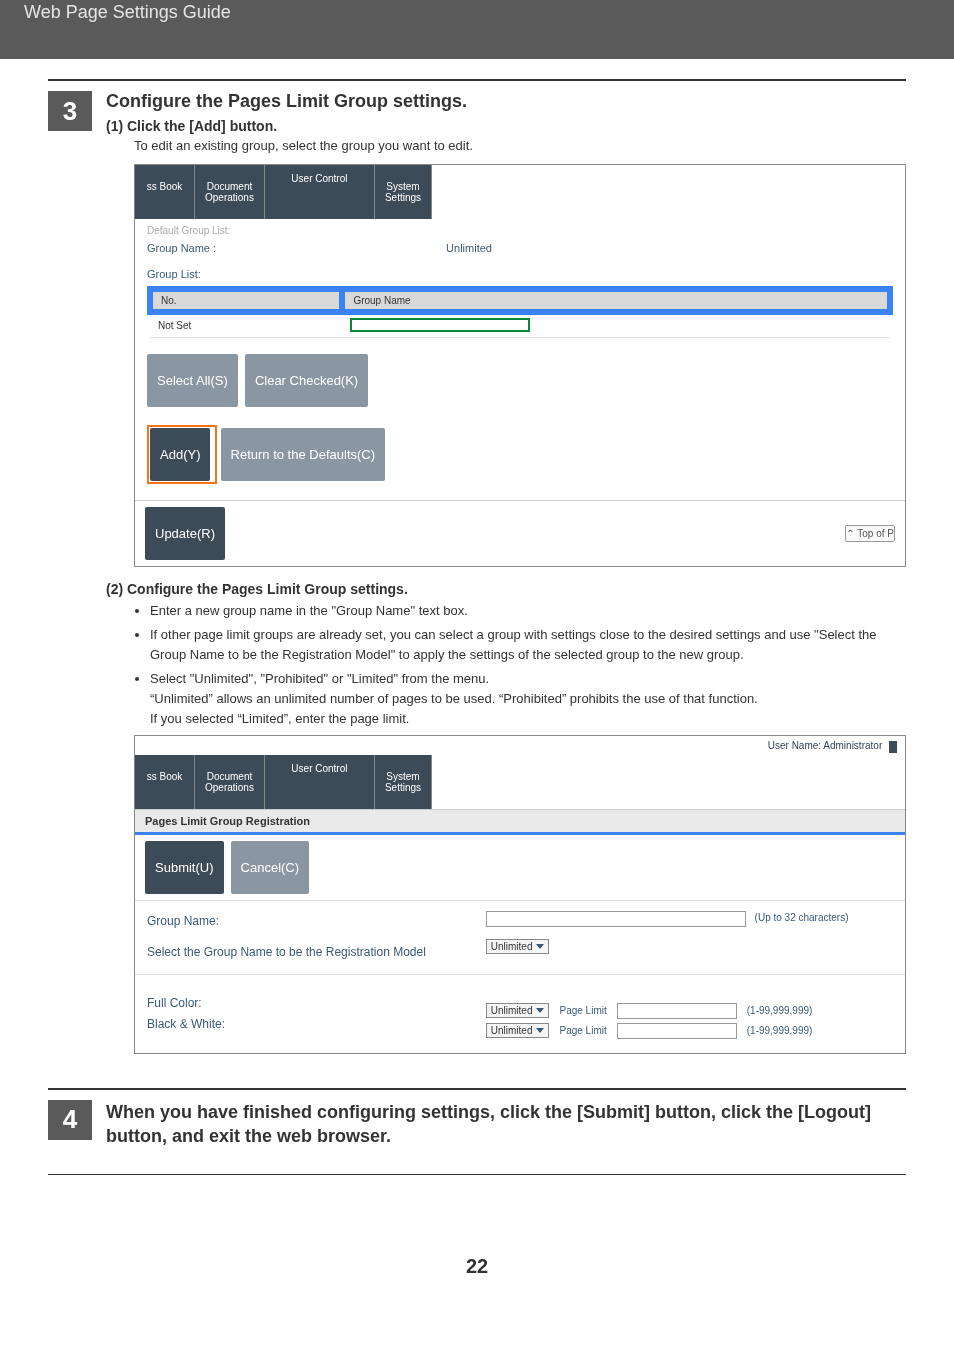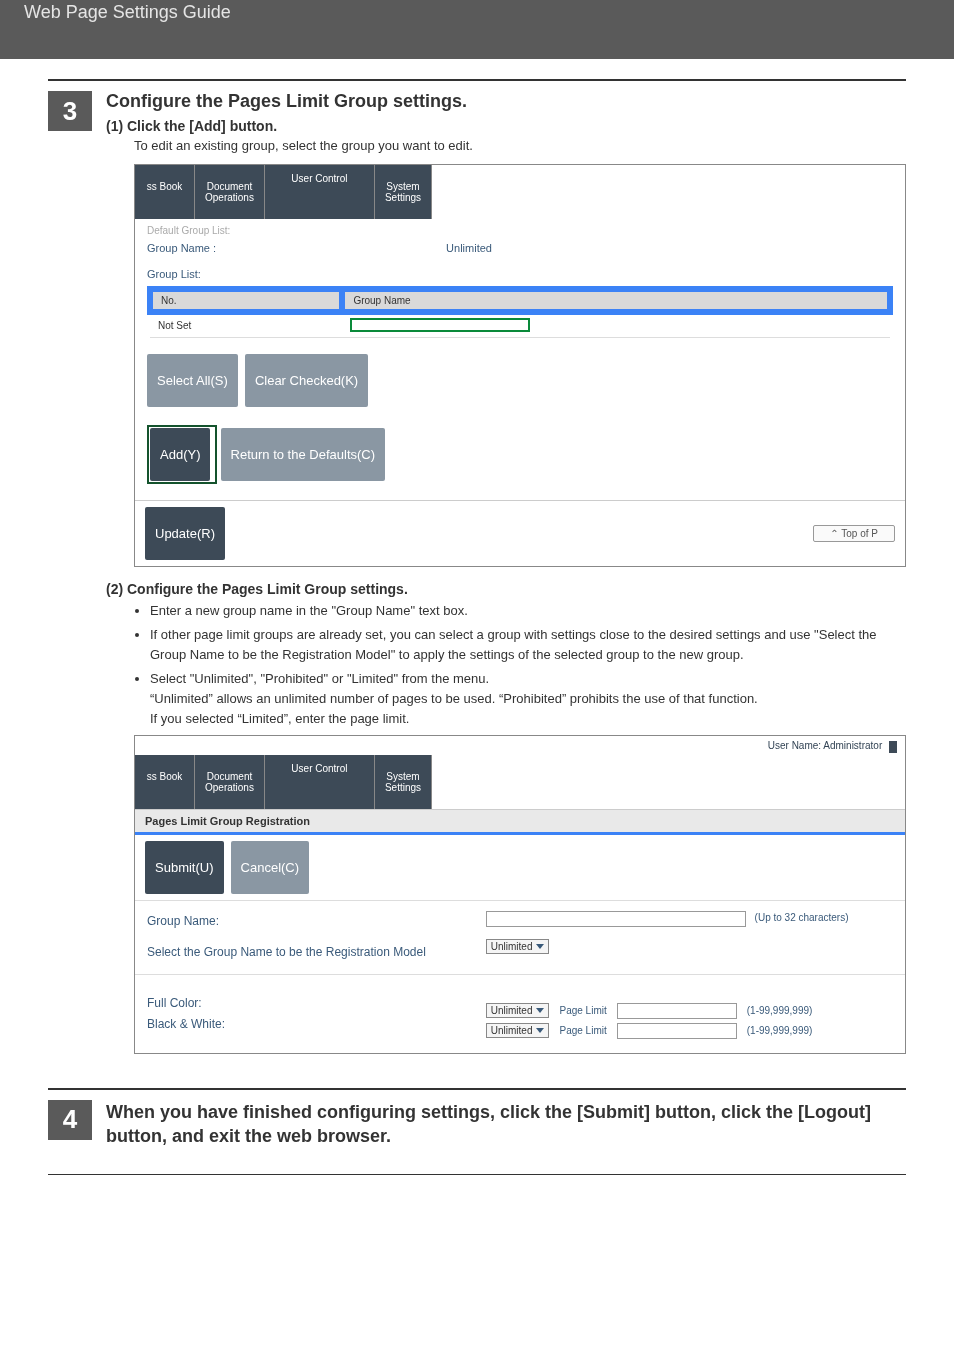--- a/index.html
+++ b/index.html
@@ -124,28 +124,28 @@
     font-size: 13px;
     border-radius: 2px;
     margin-right: 4px;
   }
   .btn.light {
     background: #8a97a3;
   }
   .btn-outline {
     display: inline-block;
     border: 1px solid #999;
-    padding: 2px 16px;
+    padding: 2px 0;
     font-size: 10px;
     border-radius: 2px;
     background: #fafafa;
     color: #555;
   }
   .green-wrap {
-    border: 2px solid #14532d;
+    border: 2px solid #f97316;
     display: inline-block;
     padding: 1px;
   }
   .shot1-footer {
     display: flex;
     justify-content: space-between;
     align-items: center;
     padding: 6px 10px;
     border-top: 1px solid #ccc;
   }
@@ -392,13 +392,14 @@
     <div class="step-num">
       <span>4</span>
     </div>
     <div class="step-body">
       <div class="step-title" style="line-height:1.35;">When you have finished configuring settings, click the [Submit] button, click the [Logout] button, and exit the web browser.</div>
     </div>
   </div>
 
   <hr class="step-rule" style="border-top:1px solid #333;">
 
+  <div class="page-num">22</div>
 </div>
 
 </body></html>

